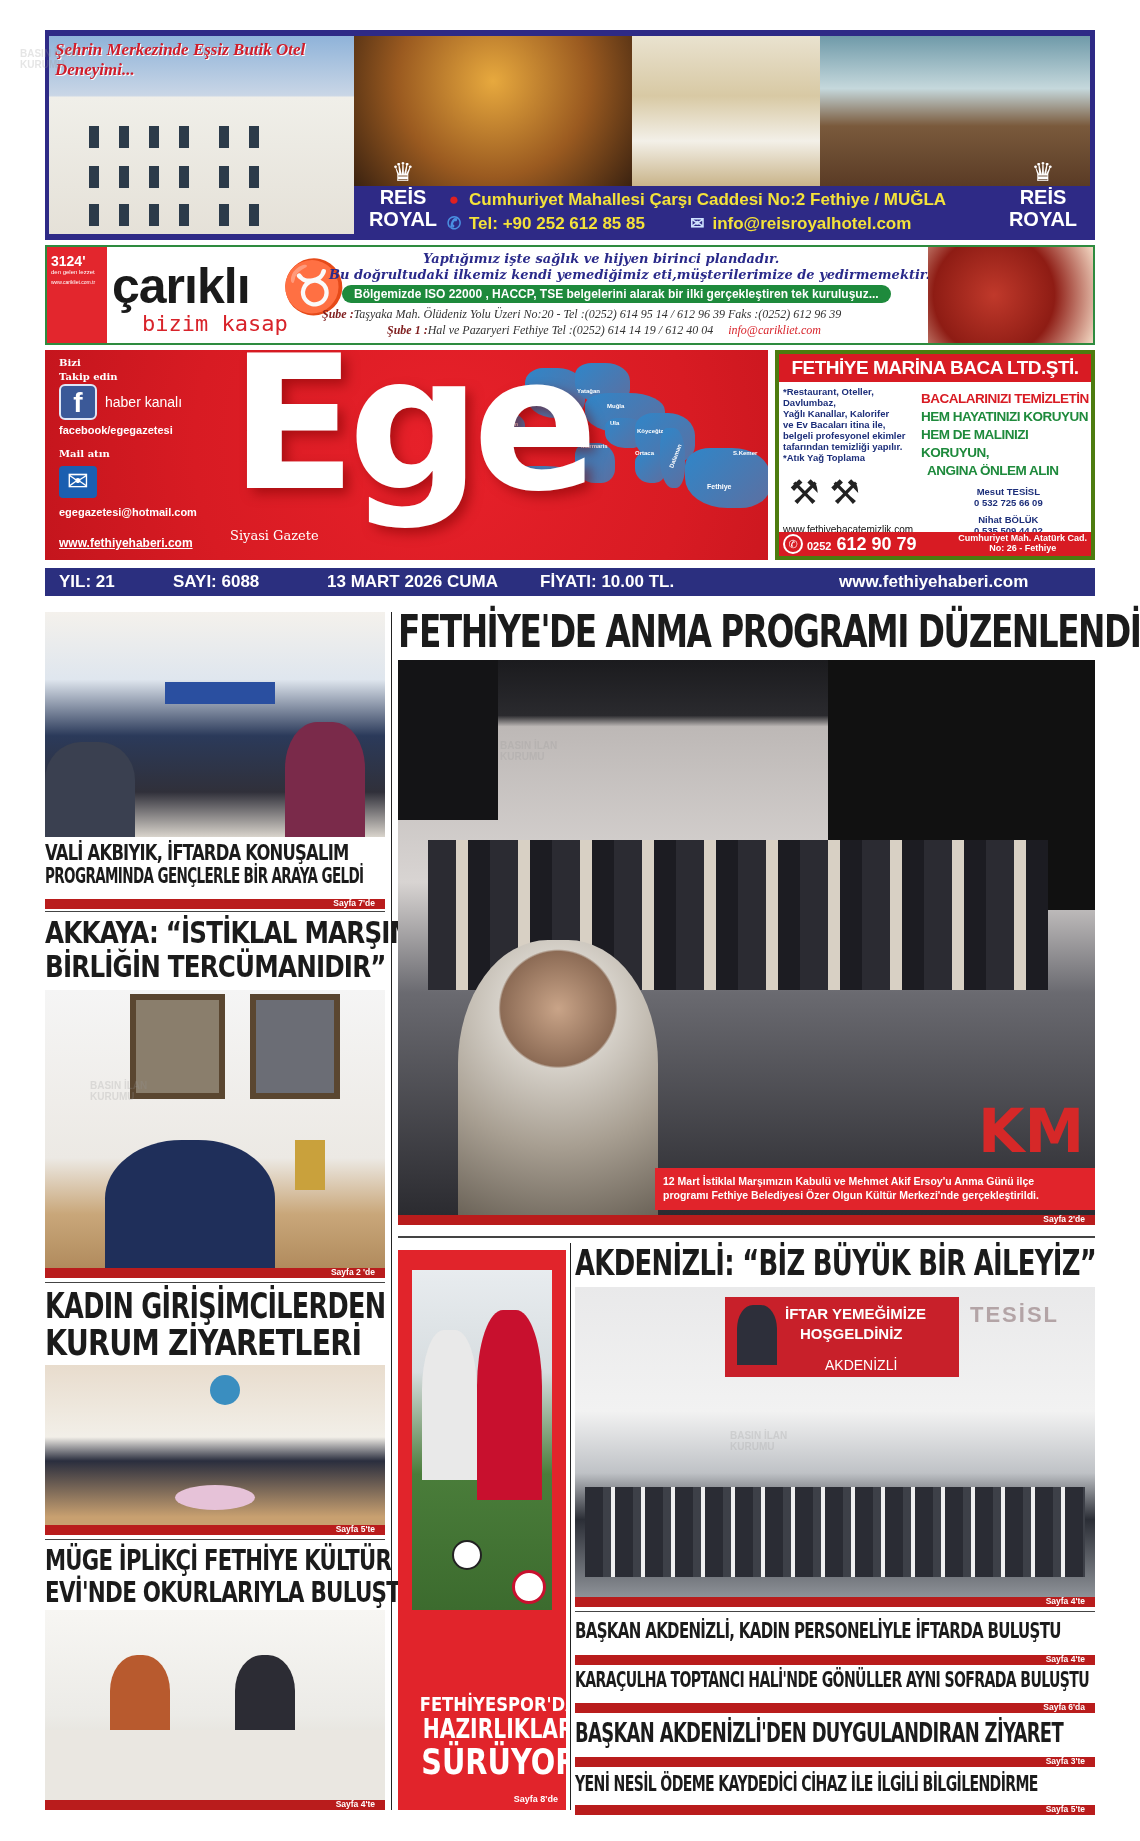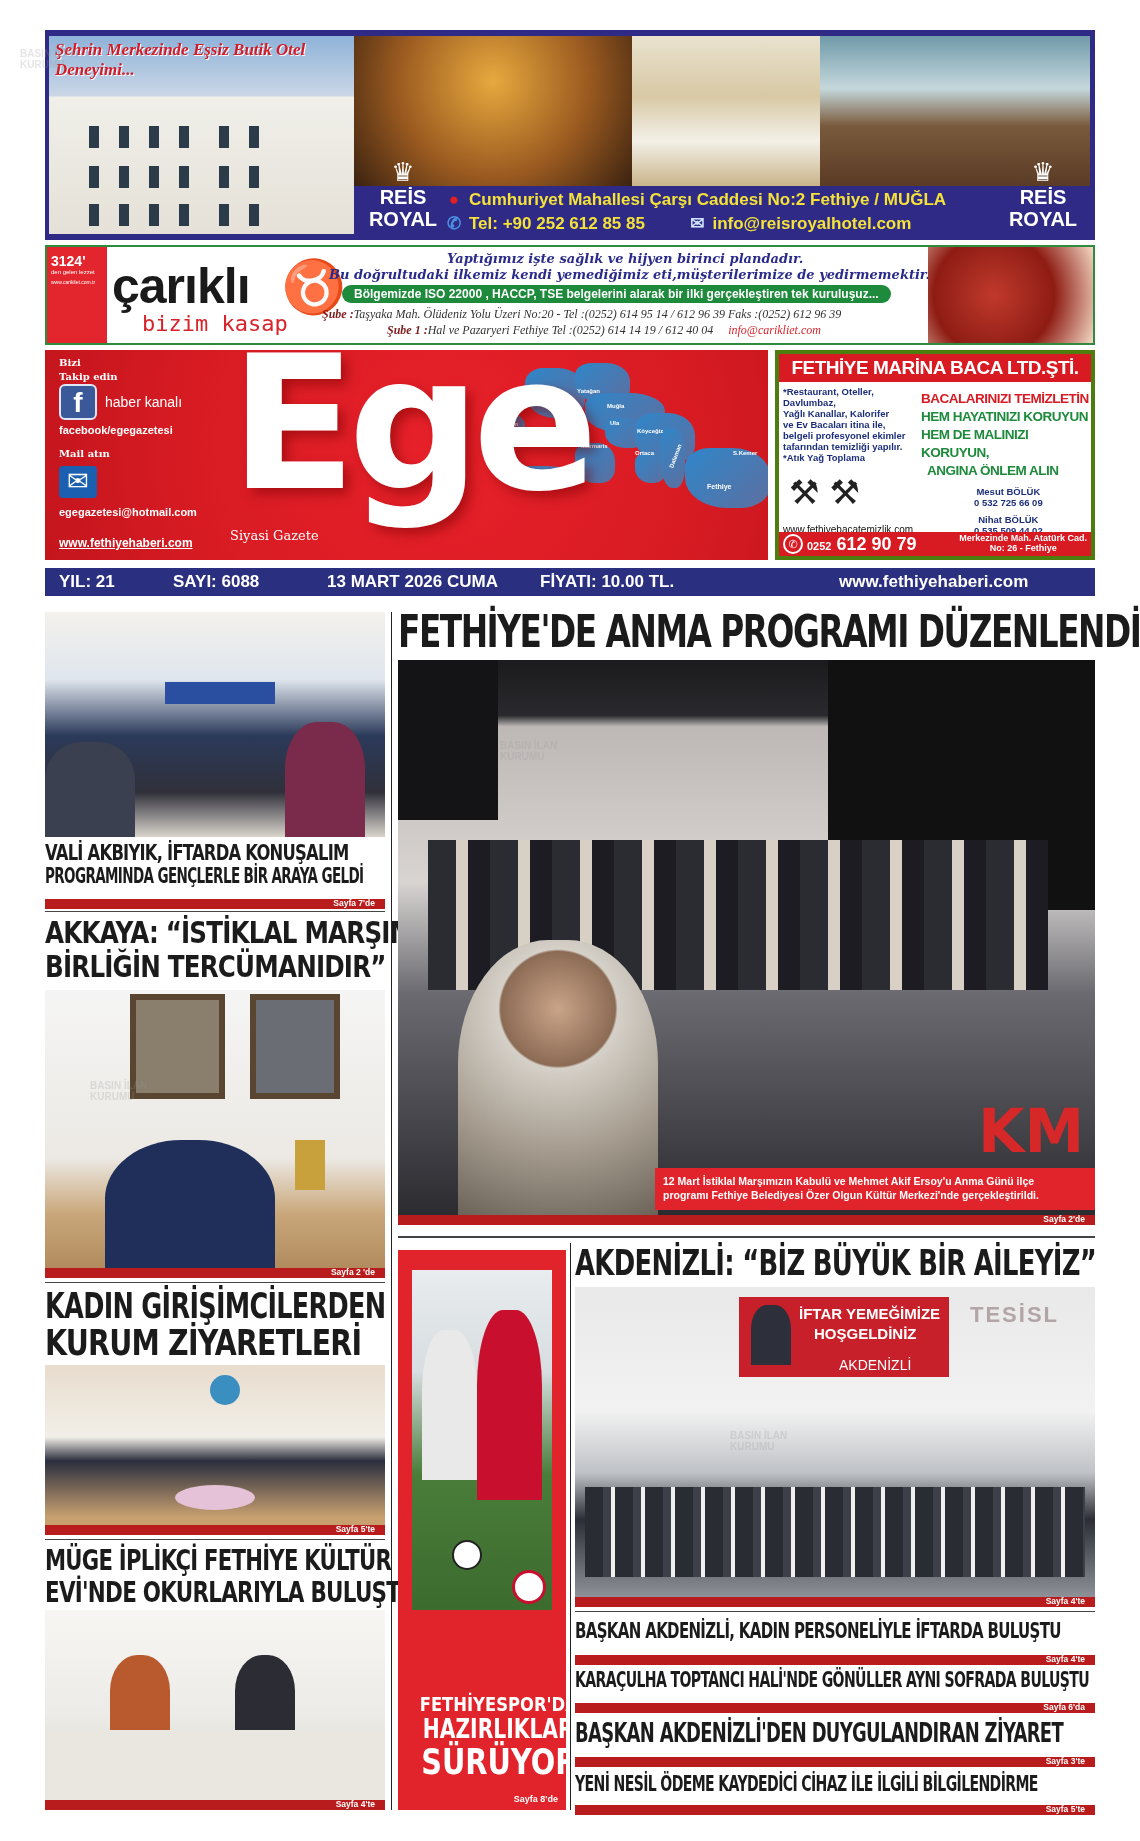--- a/index.html
+++ b/index.html
@@ -24,21 +24,21 @@
   .phone-ic { color:#4a90e2; }
   .mail-ic { color:#cfe3ff; }
 
   
   #carikli-ad { left: 45px; top: 245px; width: 1050px; height: 100px; background: #fff; border: 2px solid #2e8b3f; overflow: hidden; }
   .carikli-red { position:absolute; left:0; top:0; width: 60px; height: 96px; background:#e3262d; color:#fff; font-weight:700; font-size: 14px; padding: 6px 4px; }
   .carikli-name { position:absolute; left: 65px; top: 10px; font-size: 50px; font-weight: 700; color:#1a1a1a; letter-spacing: -1px; }
   .carikli-sub { position:absolute; left: 95px; top: 64px; font-size: 22px; color:#d8232a; font-family: "DejaVu Sans Mono", monospace; }
   .carikli-bull { position:absolute; left: 235px; top: 10px; font-size: 52px; color:#d8232a; transform: rotate(-10deg); }
   .carikli-line1, .carikli-line2 { position:absolute; font-family:"DejaVu Serif", serif; font-style: italic; font-weight:700; color:#2a2a8a; font-size: 13px; white-space:nowrap; }
-  .carikli-line1 { left: 400px; top: 4px; }
+  .carikli-line1 { left: 376px; top: 4px; }
   .carikli-line2 { left: 282px; top: 20px; }
   .carikli-pill { position:absolute; left: 295px; top: 38px; background:#1e8a3c; color:#fff; border-radius: 12px; padding: 2px 12px; font-size: 12px; font-weight: 700; white-space:nowrap; }
   .carikli-b1, .carikli-b2 { position:absolute; font-family:"Liberation Serif", serif; font-style: italic; font-size: 12px; color:#333; white-space:nowrap; }
   .carikli-b1 { left: 275px; top: 60px; }
   .carikli-b2 { left: 340px; top: 76px; }
   .carikli-b1 b, .carikli-b2 b { color:#7f1d1d; }
   .carikli-mail { color:#d8232a; }
   .carikli-meat { position:absolute; right: 0; top: 0; width: 165px; height: 96px; background: radial-gradient(circle at 40% 50%,#c0392b 0%,#8e1c14 55%,#f3d9c4 100%); }
 
   
@@ -217,32 +217,32 @@
     <div>*Atık Yağ Toplama</div>
   </div>
   <div class="baca-slogan">
     <div class="s1">BACALARINIZI TEMİZLETİN</div>
     <div class="s2">HEM HAYATINIZI KORUYUN</div>
     <div class="s2">HEM DE MALINIZI KORUYUN,</div>
     <div class="s2" style="padding-left:6px">ANGINA ÖNLEM ALIN</div>
   </div>
   <div class="baca-workers">⚒⚒</div>
   <div class="baca-contacts">
-    <div>Mesut BÖLÜK</div>
+    <div>Mesut TESİSL</div>
     <div>0 532 725 66 09</div>
     <div style="height:6px"></div>
     <div>Nihat BÖLÜK</div>
     <div>0 535 509 44 02</div>
   </div>
   <div class="baca-web">www.fethiyebacatemizlik.com</div>
   <div class="baca-foot">
     <div class="baca-phone-ic">✆</div>
     <div class="baca-phone"><span class="pre">0252</span> <span>612 90 79</span></div>
     <div class="baca-addr">
-      <div>Merkezinde Mah. Atatürk Cad.</div>
+      <div>Cumhuriyet Mah. Atatürk Cad.</div>
       <div>No: 26 - Fethiye</div>
     </div>
   </div>
 </div>
 
 <div id="info-bar" class="abs">
   <span style="left:14px">YIL: 21</span>
   <span style="left:128px">SAYI: 6088</span>
   <span style="left:282px">13  MART  2026  CUMA</span>
   <span style="left:495px">FİYATI: 10.00 TL.</span>
@@ -327,21 +327,21 @@
     <div style="font-size:26px;transform:scaleX(0.78);margin-top:2px">HAZIRLIKLAR</div>
     <div style="font-size:36px;transform:scaleX(0.8);margin-top:2px">SÜRÜYOR</div>
   </div>
   <div class="sport-ref">Sayfa 8'de</div>
 </div>
 
 <div class="vrule" style="left:570px;top:1243px;height:567px;width:1px;background:#222"></div>
 
 <div class="hl" style="left:575px;top:1245px;font-size:36px;transform:scaleX(0.72)">AKDENİZLİ: “BİZ BÜYÜK BİR AİLEYİZ”</div>
 <div class="photo" style="left:575px;top:1287px;width:520px;height:310px;background:linear-gradient(180deg,#e9e9ea 0%,#f2f2f2 40%,#bfc2c6 60%,#2b2e36 75%,#8e9298 100%);">
-  <div style="position:absolute;left:164px;top:10px;width:210px;height:80px;background:#c8202a">
+  <div style="position:absolute;left:150px;top:10px;width:234px;height:80px;background:#c8202a">
     <div style="position:absolute;left:12px;top:8px;width:40px;height:60px;background:#2d2f3a;border-radius:40% 40% 0 0"></div>
     <div style="position:absolute;left:60px;top:8px;color:#fff;font-weight:700;font-size:15px;white-space:nowrap">İFTAR YEMEĞİMİZE</div>
     <div style="position:absolute;left:75px;top:28px;color:#fff;font-weight:700;font-size:15px;white-space:nowrap">HOŞGELDİNİZ</div>
     <div style="position:absolute;left:100px;top:60px;color:#fff;font-size:14px">AKDENİZLİ</div>
   </div>
   <div style="position:absolute;left:395px;top:15px;color:#b3a4a6;font-weight:700;font-size:22px;letter-spacing:2px">TESİSL</div>
   <div style="position:absolute;left:10px;top:200px;width:500px;height:90px;background:repeating-linear-gradient(90deg,#2a2c34 0px,#2a2c34 18px,#3d4048 18px,#3d4048 26px,#f0f0f0 26px,#f0f0f0 30px)"></div>
 </div>
 <div class="red-bar" style="left:575px;top:1597px;width:520px">
     <span class="ref">Sayfa 4'te</span>

